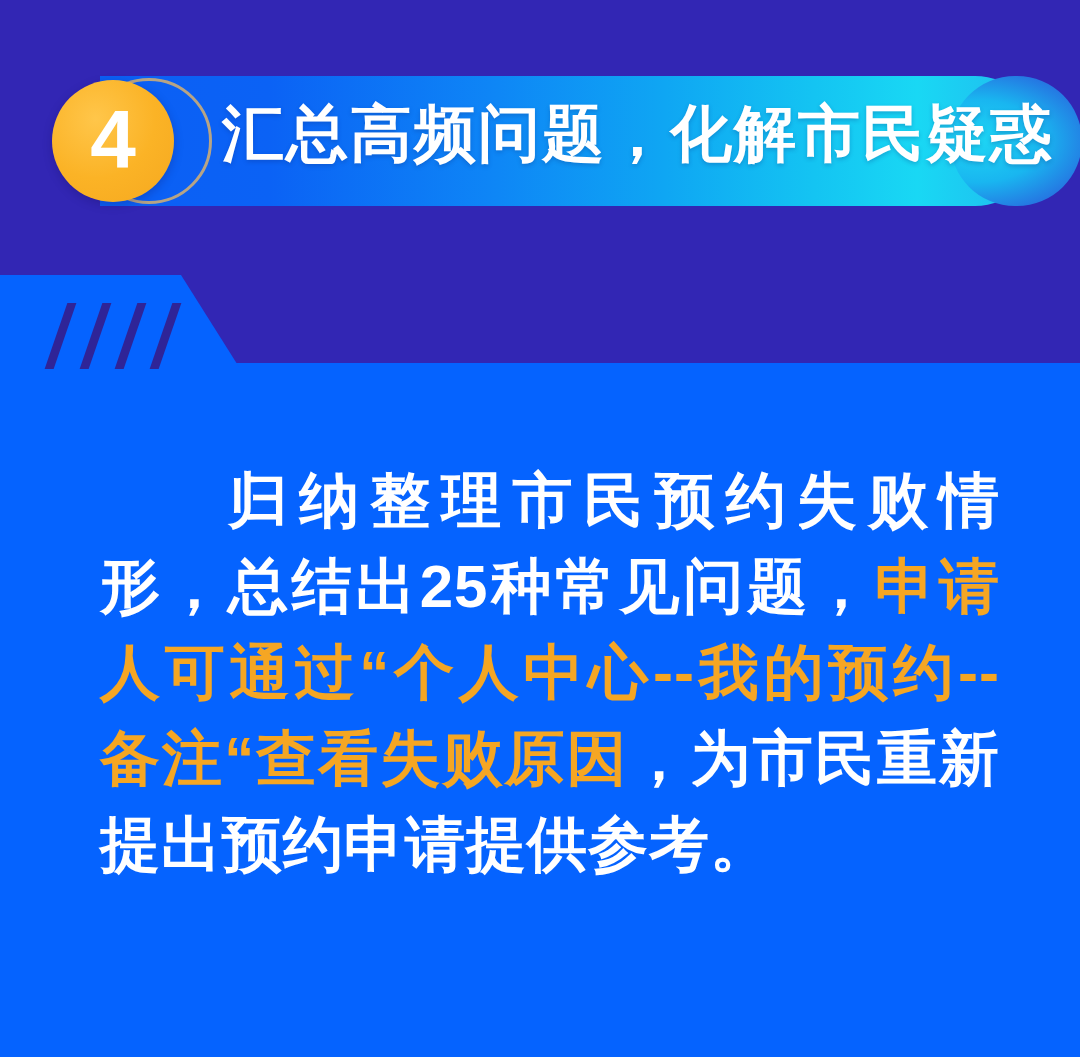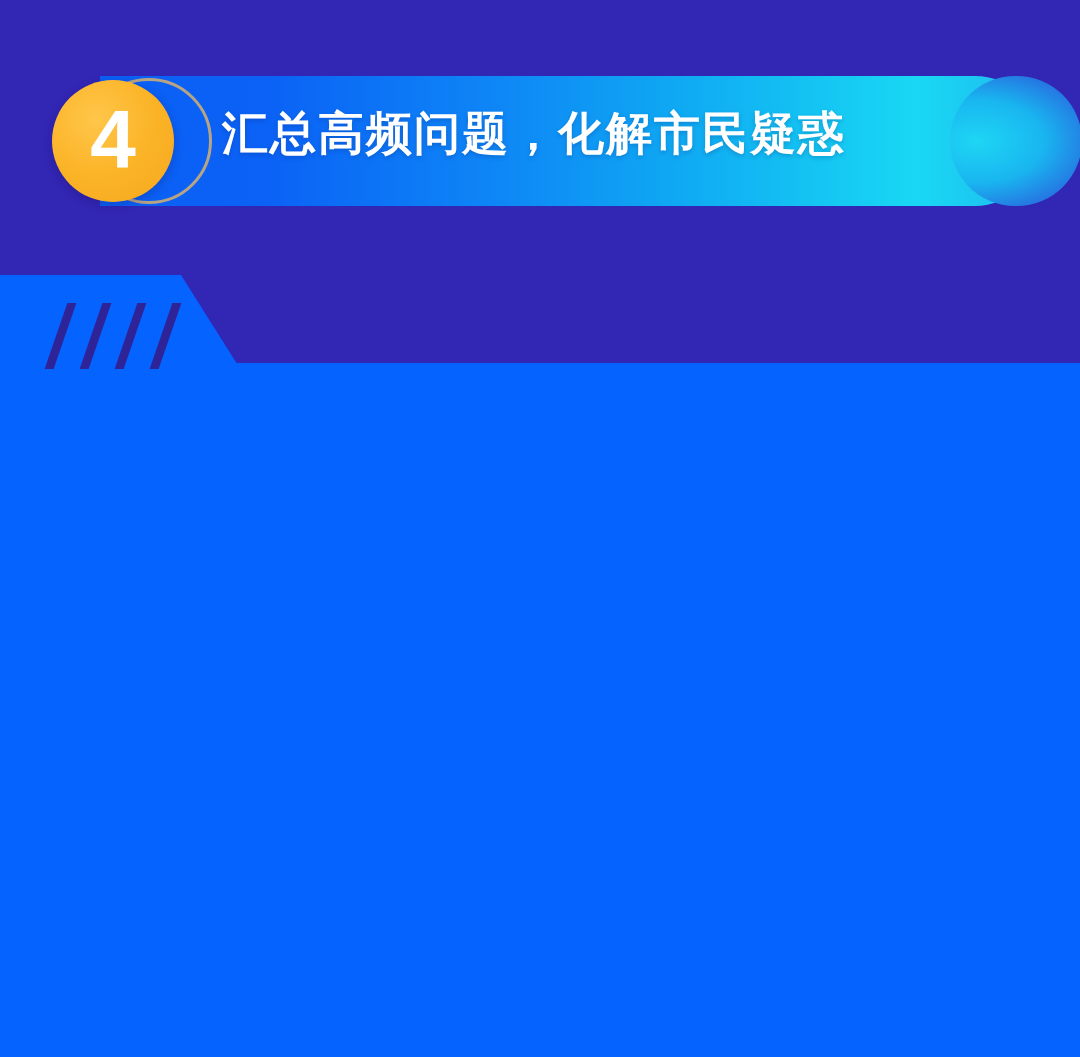--- a/index.html
+++ b/index.html
@@ -90,21 +90,21 @@
     background: radial-gradient(ellipse at 20% 50%, #1ed6f4 0%, #19b6f0 45%, #2577e2 78%, #3226b4 100%);
   }
 
   .header-title {
     position: absolute;
     left: 222px;
     top: 76px;
     height: 115px;
     display: flex;
     align-items: center;
-    font-size: 46px;
+    font-size: 62px;
     font-weight: 700;
     letter-spacing: 2px;
     color: #ffffff;
     white-space: nowrap;
     text-shadow: 0 2px 4px rgba(10, 40, 120, .25);
   }
 
   
   .badge-ring {
     position: absolute;
@@ -172,14 +172,17 @@
   <div class="header-bar"></div>
   <div class="header-cap"></div>
 
   <div class="badge-ring"></div>
   <div class="badge-circle">
     <span class="badge-number">4</span>
   </div>
 
   <div class="header-title">汇总高频问题，化解市民疑惑</div>
 
+  <div class="paragraph">
+    <span class="indent"></span><span>归纳整理市民预约失败情形，</span><span>总结出25种常见问题，</span><span class="hl">申请人可通</span><span class="hl">过“个人中心--我的预约--备注“</span><span class="hl">查看失败原因</span><span>，为市民重新提出预</span><span>约申请提供参考。</span>
+  </div>
 
 </div>
 
 </body></html>

